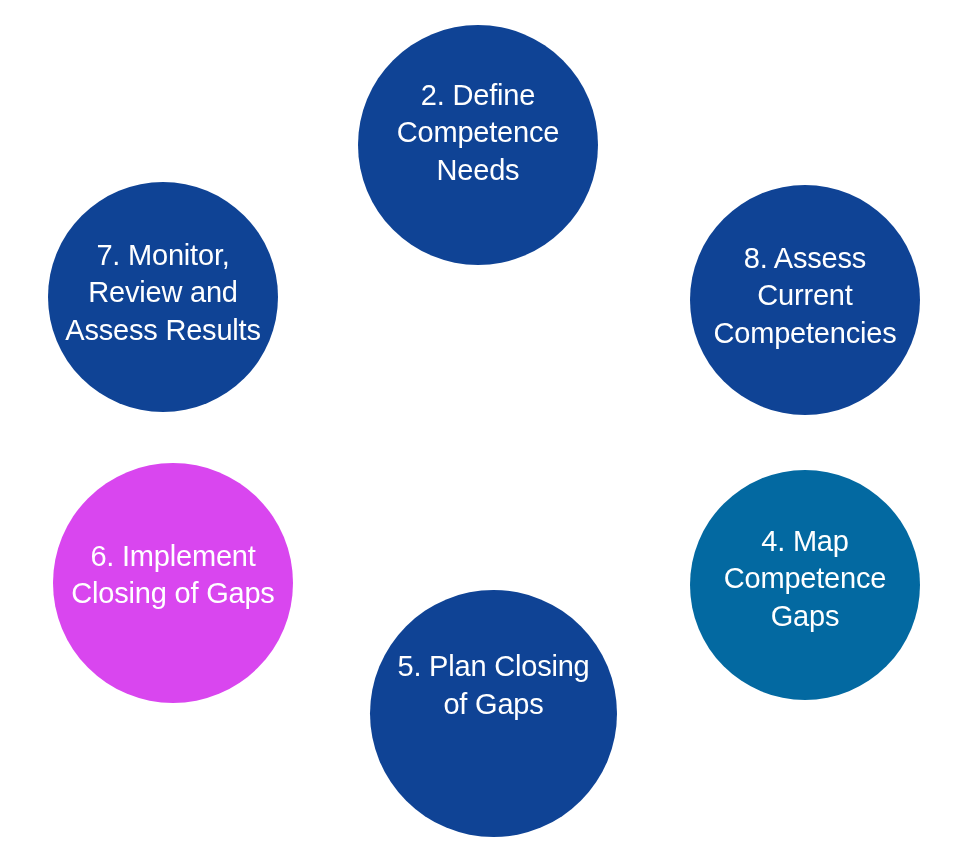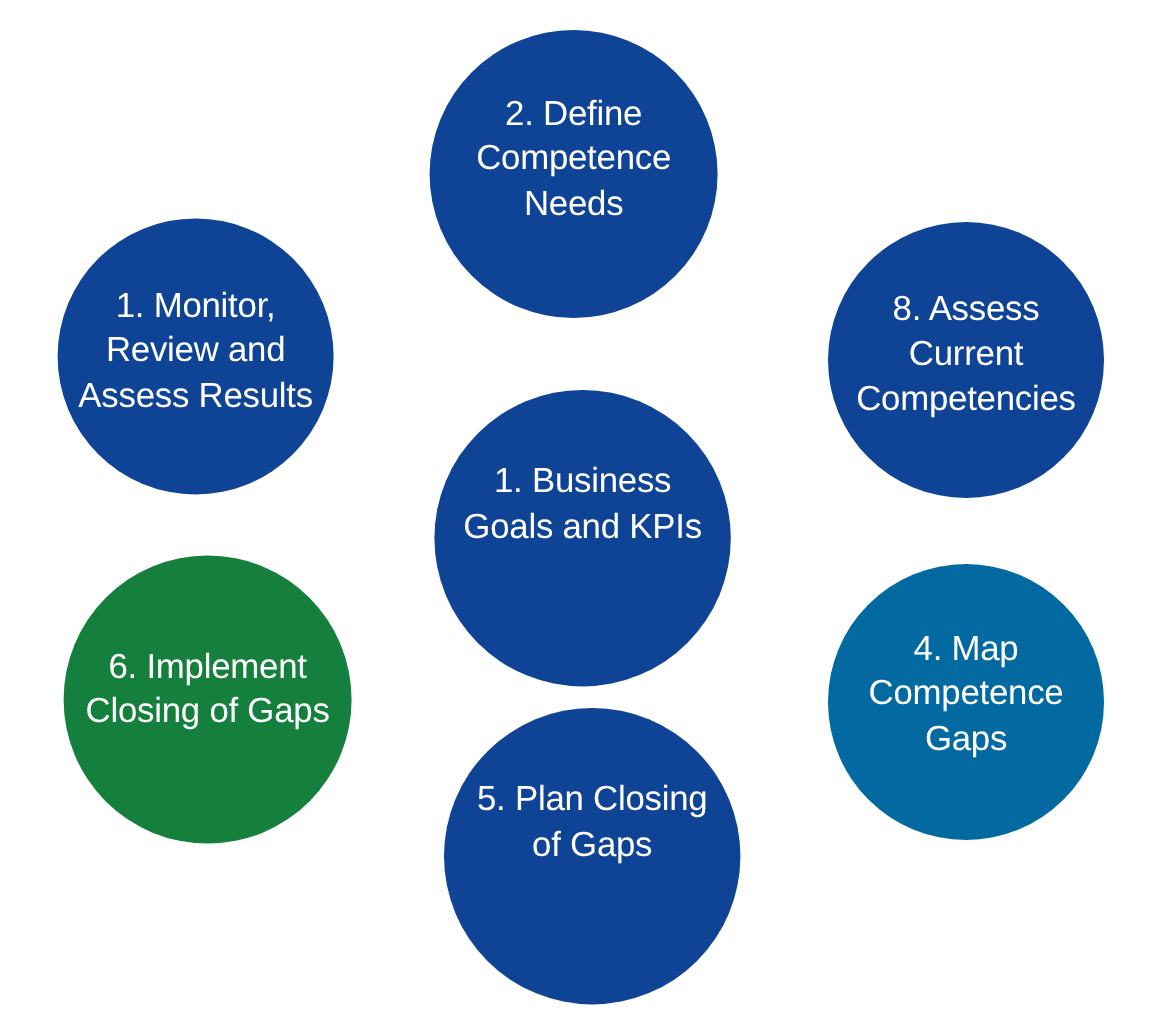--- a/index.html
+++ b/index.html
@@ -67,37 +67,33 @@
 
 <div id="diagram" style="background: rgb(255, 255, 255);">
 
   <div class="node node-2" style="background: rgb(15, 67, 149);">
     <span class="node-label" style="color: rgb(255, 255, 255);">2. Define
 Competence
 Needs</span>
   </div>
 
   <div class="node node-7" style="background: rgb(15, 67, 149);">
-    <span class="node-label" style="color: rgb(255, 255, 255);">1. Monitor,
+    <span class="node-label" style="color: rgb(255, 255, 255);">7. Monitor,
 Review and
 Assess Results</span>
   </div>
 
   <div class="node node-3" style="background: rgb(15, 67, 149);">
     <span class="node-label" style="color: rgb(255, 255, 255);">8. Assess
 Current
 Competencies</span>
   </div>
 
-  <div class="node node-1" style="background: rgb(15, 67, 149);">
-    <span class="node-label" style="color: rgb(255, 255, 255);">1. Business
-Goals and KPIs</span>
-  </div>
 
-  <div class="node node-6" style="background: #15803d;">
+  <div class="node node-6" style="background: #d946ef;">
     <span class="node-label" style="color: rgb(255, 255, 255);">6. Implement
 Closing of Gaps</span>
   </div>
 
   <div class="node node-4" style="background: #0369a1;">
     <span class="node-label" style="color: rgb(255, 255, 255);">4. Map
 Competence
 Gaps</span>
   </div>
 

